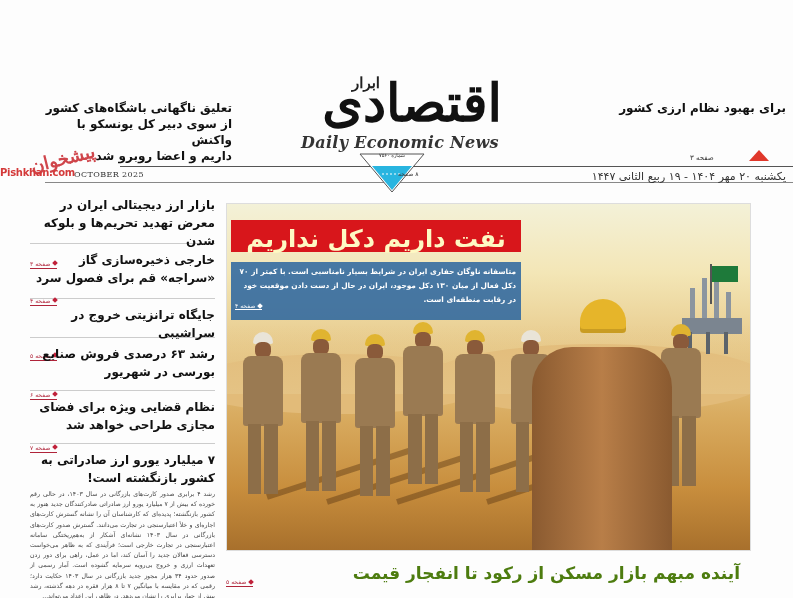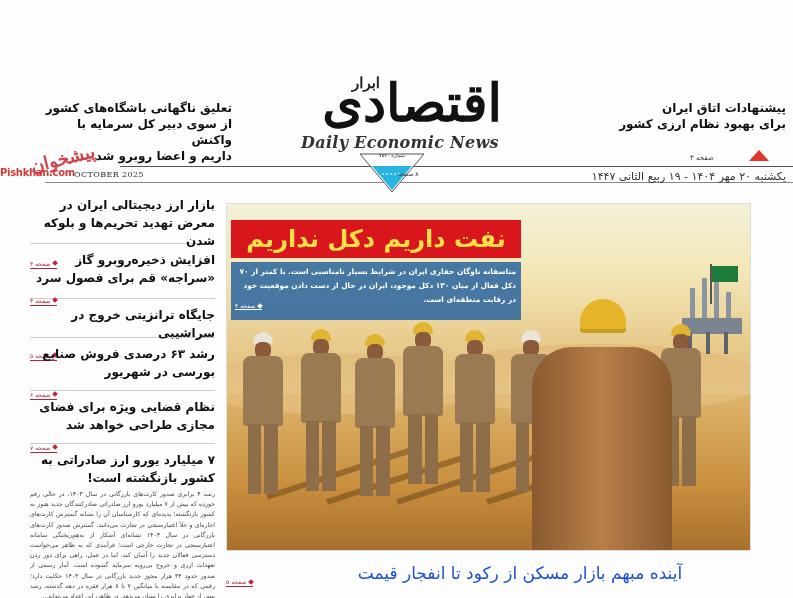--- a/index.html
+++ b/index.html
@@ -60,29 +60,29 @@
   .lead { position: absolute; left: 305px; top: 95px; width: 140px; height: 260px; }
   .lead .hat { position: absolute; left: 48px; top: 0; width: 46px; height: 30px; background: #e6b52a; border-radius: 24px 24px 4px 4px; box-shadow: 0 4px 0 #c99c22; }
   .lead .body { position: absolute; left: 0; top: 48px; width: 140px; height: 212px; background: linear-gradient(90deg, #8a5a30, #b87e48 50%, #8a5a30); border-radius: 40px 40px 0 0; }
   .rig { position: absolute; left: 455px; top: 80px; width: 60px; height: 70px; }
   .rig .deck { position: absolute; left: 0; top: 34px; width: 60px; height: 16px; background: #7b8590; }
   .rig .tower { position: absolute; width: 5px; background: #8b959f; bottom: 36px; }
   .rig .leg { position: absolute; width: 4px; height: 22px; top: 48px; background: #5c636a; }
   .flag { position: absolute; left: 485px; top: 62px; width: 26px; height: 16px; background: #1e7a3a; }
   .flagpole { position: absolute; left: 483px; top: 60px; width: 2px; height: 40px; background: #555; }
 
-  .overlay-title { position: absolute; left: 4px; top: 16px; width: 290px; height: 38px; background: #d8161b; color: #fde047;
+  .overlay-title { position: absolute; left: 4px; top: 16px; width: 290px; height: 32px; background: #d8161b; color: #fef9c3;
     font-weight: bold; font-size: 24px; line-height: 38px; text-align: center; direction: rtl; }
   .overlay-sub { position: absolute; left: 4px; top: 58px; width: 290px; height: 58px; background: rgba(40,100,160,.85); color: #fff;
     font-size: 7.4px; font-weight: bold; line-height: 14px; text-align: right; direction: rtl; padding: 3px 5px; }
   .overlay-pg { position: absolute; left: 8px; top: 98px; font-size: 6px; color: #fff; border-bottom: 1px solid #fff; direction: rtl; display: inline-flex; gap: 3px; align-items: center; }
   .overlay-pg .dot { width: 4px; height: 4px; background: #fff; transform: rotate(45deg); display: inline-block; }
 
   
-  .bottom-head { left: 300px; top: 560px; width: 440px; text-align: center; direction: rtl; font-weight: normal; font-size: 17px; line-height: 26px; color: #1d4ed8; }
+  .bottom-head { left: 300px; top: 560px; width: 440px; text-align: right; direction: rtl; font-weight: bold; font-size: 17px; line-height: 26px; color: #4d7c0f; }
   .bottom-pg { left: 226px; top: 576px; }
 </style>
 </head>
 <body>
 
 <div class="abs mast-small">ابرار</div>
 <div class="abs mast-fa">اقتصادی</div>
 <div class="abs mast-en">Daily Economic News</div>
 
 <div class="rule r1"></div>
@@ -94,45 +94,44 @@
     <polygon points="16,14 56,14 36,38" fill="#29b5e0"></polygon>
     <line x1="26" y1="22" x2="46" y2="22" stroke="#fff" stroke-width="1" stroke-dasharray="2,2"></line>
   </svg>
   <span class="label">شماره ۷۵۶۰</span>
 </div>
 <div class="abs pages">۸ صفحه</div>
 <div class="abs dateline-fa">یکشنبه ۲۰ مهر ۱۴۰۴ - ۱۹ ربیع الثانی ۱۴۴۷</div>
 <div class="abs dateline-en">OCTOBER 2025</div>
 
 <div class="abs tr-head">
-  <div>پیشنهادات اتاق ایران</div>
   <div>برای بهبود نظام ارزی کشور</div>
 </div>
 <div class="abs tr-page">صفحه ۳</div>
 <div class="abs tr-tri"></div>
 
 <div class="abs tl-head">
   <div>تعلیق ناگهانی باشگاه‌های کشور</div>
-  <div>از سوی دبیر کل سرمایه با واکنش</div>
+  <div>از سوی دبیر کل یونسکو با واکنش</div>
   <div>داریم و اعضا روبرو شد</div>
 </div>
 
 <div class="abs wm-logo">پیشخوان</div>
 <div class="abs wm-text">Pishkhan.com</div>
 
 <div class="abs col-left">
   <div class="news" style="height:48px;margin-top:8px;">
     <h3>بازار ارز دیجیتالی ایران در معرض تهدید تحریم‌ها و بلوکه شدن</h3>
     <span class="pg">
         <span class="dot"></span>
         <span>صفحه ۳</span>
       </span>
   </div>
   <div class="news" style="height:48px;">
-    <h3>افزایش ذخیره‌روبرو گاز «سراجه» قم برای فصول سرد</h3>
+    <h3>خارجی ذخیره‌سازی گاز «سراجه» قم برای فصول سرد</h3>
     <span class="pg">
         <span class="dot"></span>
         <span>صفحه ۴</span>
       </span>
   </div>
   <div class="news" style="height:32px;">
     <h3>جایگاه ترانزیتی خروج در سراشیبی</h3>
     <span class="pg">
         <span class="dot"></span>
         <span>صفحه ۵</span>

